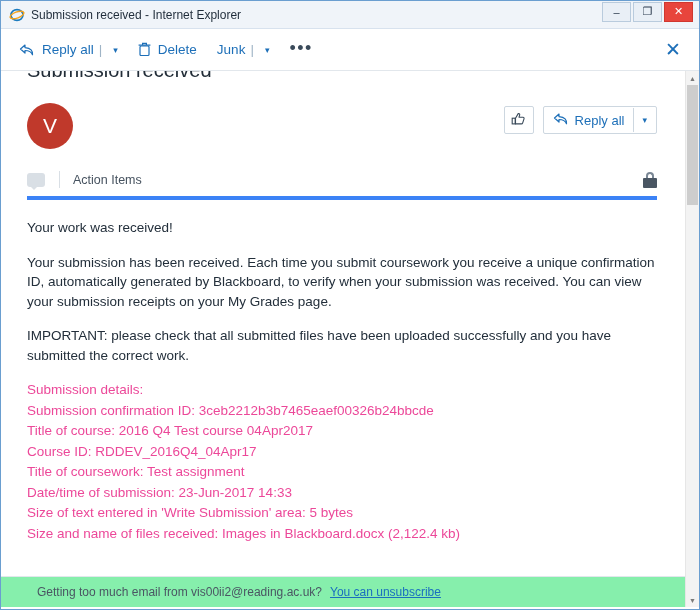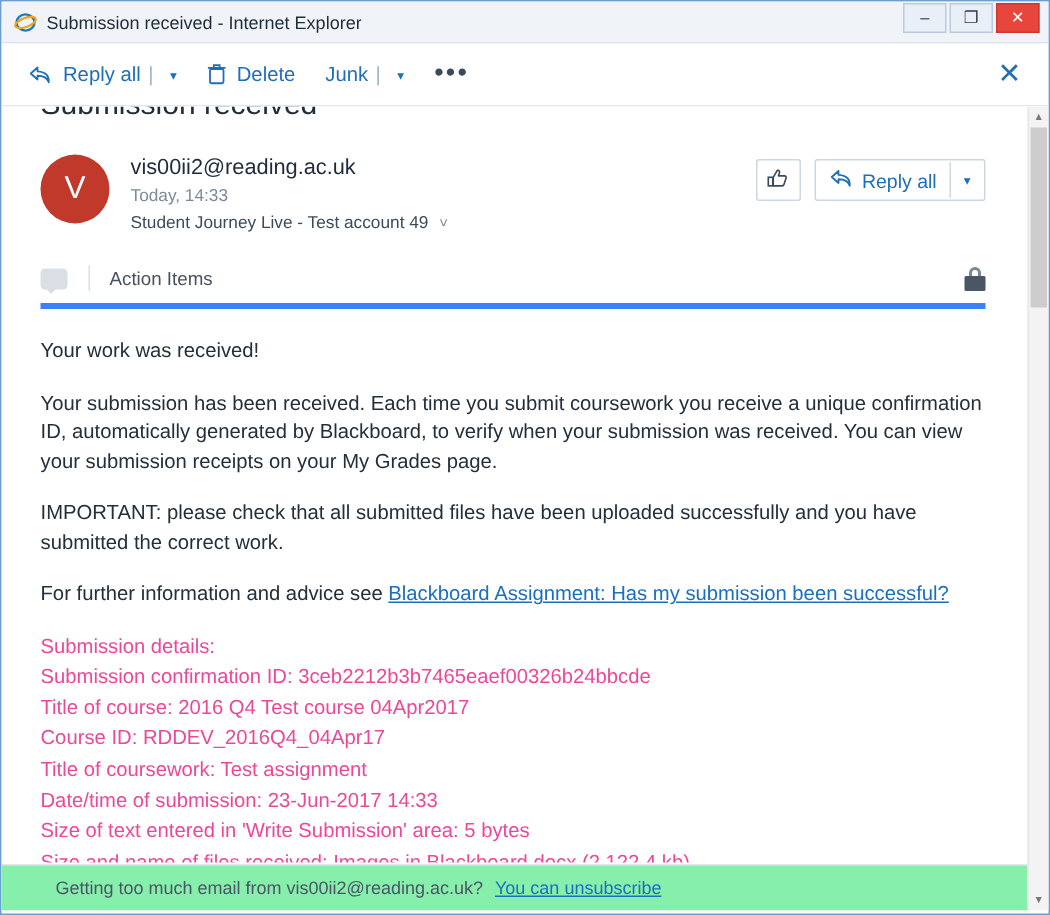--- a/index.html
+++ b/index.html
@@ -409,28 +409,20 @@
   <div class="pane">
 
     <div class="scroll-area">
 
       <div class="subject-clip">
         <div class="subject">Submission received</div>
       </div>
 
       <div class="msg-header">
         <div class="avatar">V</div>
-        <div class="from-block">
-          <div class="from-addr">vis00ii2@reading.ac.uk</div>
-          <div class="sent-time">Today, 14:33</div>
-          <div class="to-line">
-            <span>Student Journey Live - Test account 49</span>
-            <span class="chev">˅</span>
-          </div>
-        </div>
         <div class="hdr-actions">
           <div class="pill thumbs">
             <span>
               <svg width="15" height="14" viewBox="0 0 15 14">
                 <path d="M4.5 6.2 L7.2 1.6 C8.4 1.3 9 2.2 8.6 3.3 L8 5.2 H12 C12.9 5.2 13.3 6 13 6.8 L11.7 10.8 C11.5 11.5 11 11.9 10.3 11.9 H4.5 Z" fill="none" stroke="#3a4a5a" stroke-width="1.1" stroke-linejoin="round"></path>
                 <rect x="1.2" y="6.2" width="3" height="5.7" fill="none" stroke="#3a4a5a" stroke-width="1.1"></rect>
               </svg>
             </span>
           </div>
           <div class="pill">
@@ -453,23 +445,20 @@
         <span class="lock-icon">
           <span class="shackle"></span>
             <span class="body"></span>
         </span>
       </div>
 
       <div class="body-text">
         <p>Your work was received!</p>
         <p>Your submission has been received. Each time you submit coursework you receive a unique confirmation ID, automatically generated by Blackboard, to verify when your submission was received. You can view your submission receipts on your My Grades page.</p>
         <p>IMPORTANT: please check that all submitted files have been uploaded successfully and you have submitted the correct work.</p>
-        <p>
-          <span>For further information and advice see </span><a href="#">Blackboard Assignment: Has my submission been successful?</a>
-        </p>
         <div class="details-block">
           <div>Submission details:</div>
           <div>Submission confirmation ID: 3ceb2212b3b7465eaef00326b24bbcde</div>
           <div>Title of course: 2016 Q4 Test course 04Apr2017</div>
           <div>Course ID: RDDEV_2016Q4_04Apr17</div>
           <div>Title of coursework: Test assignment</div>
           <div>Date/time of submission: 23-Jun-2017 14:33</div>
           <div>Size of text entered in 'Write Submission' area: 5 bytes</div>
           <div>Size and name of files received: Images in Blackboard.docx (2,122.4 kb)</div>
 

